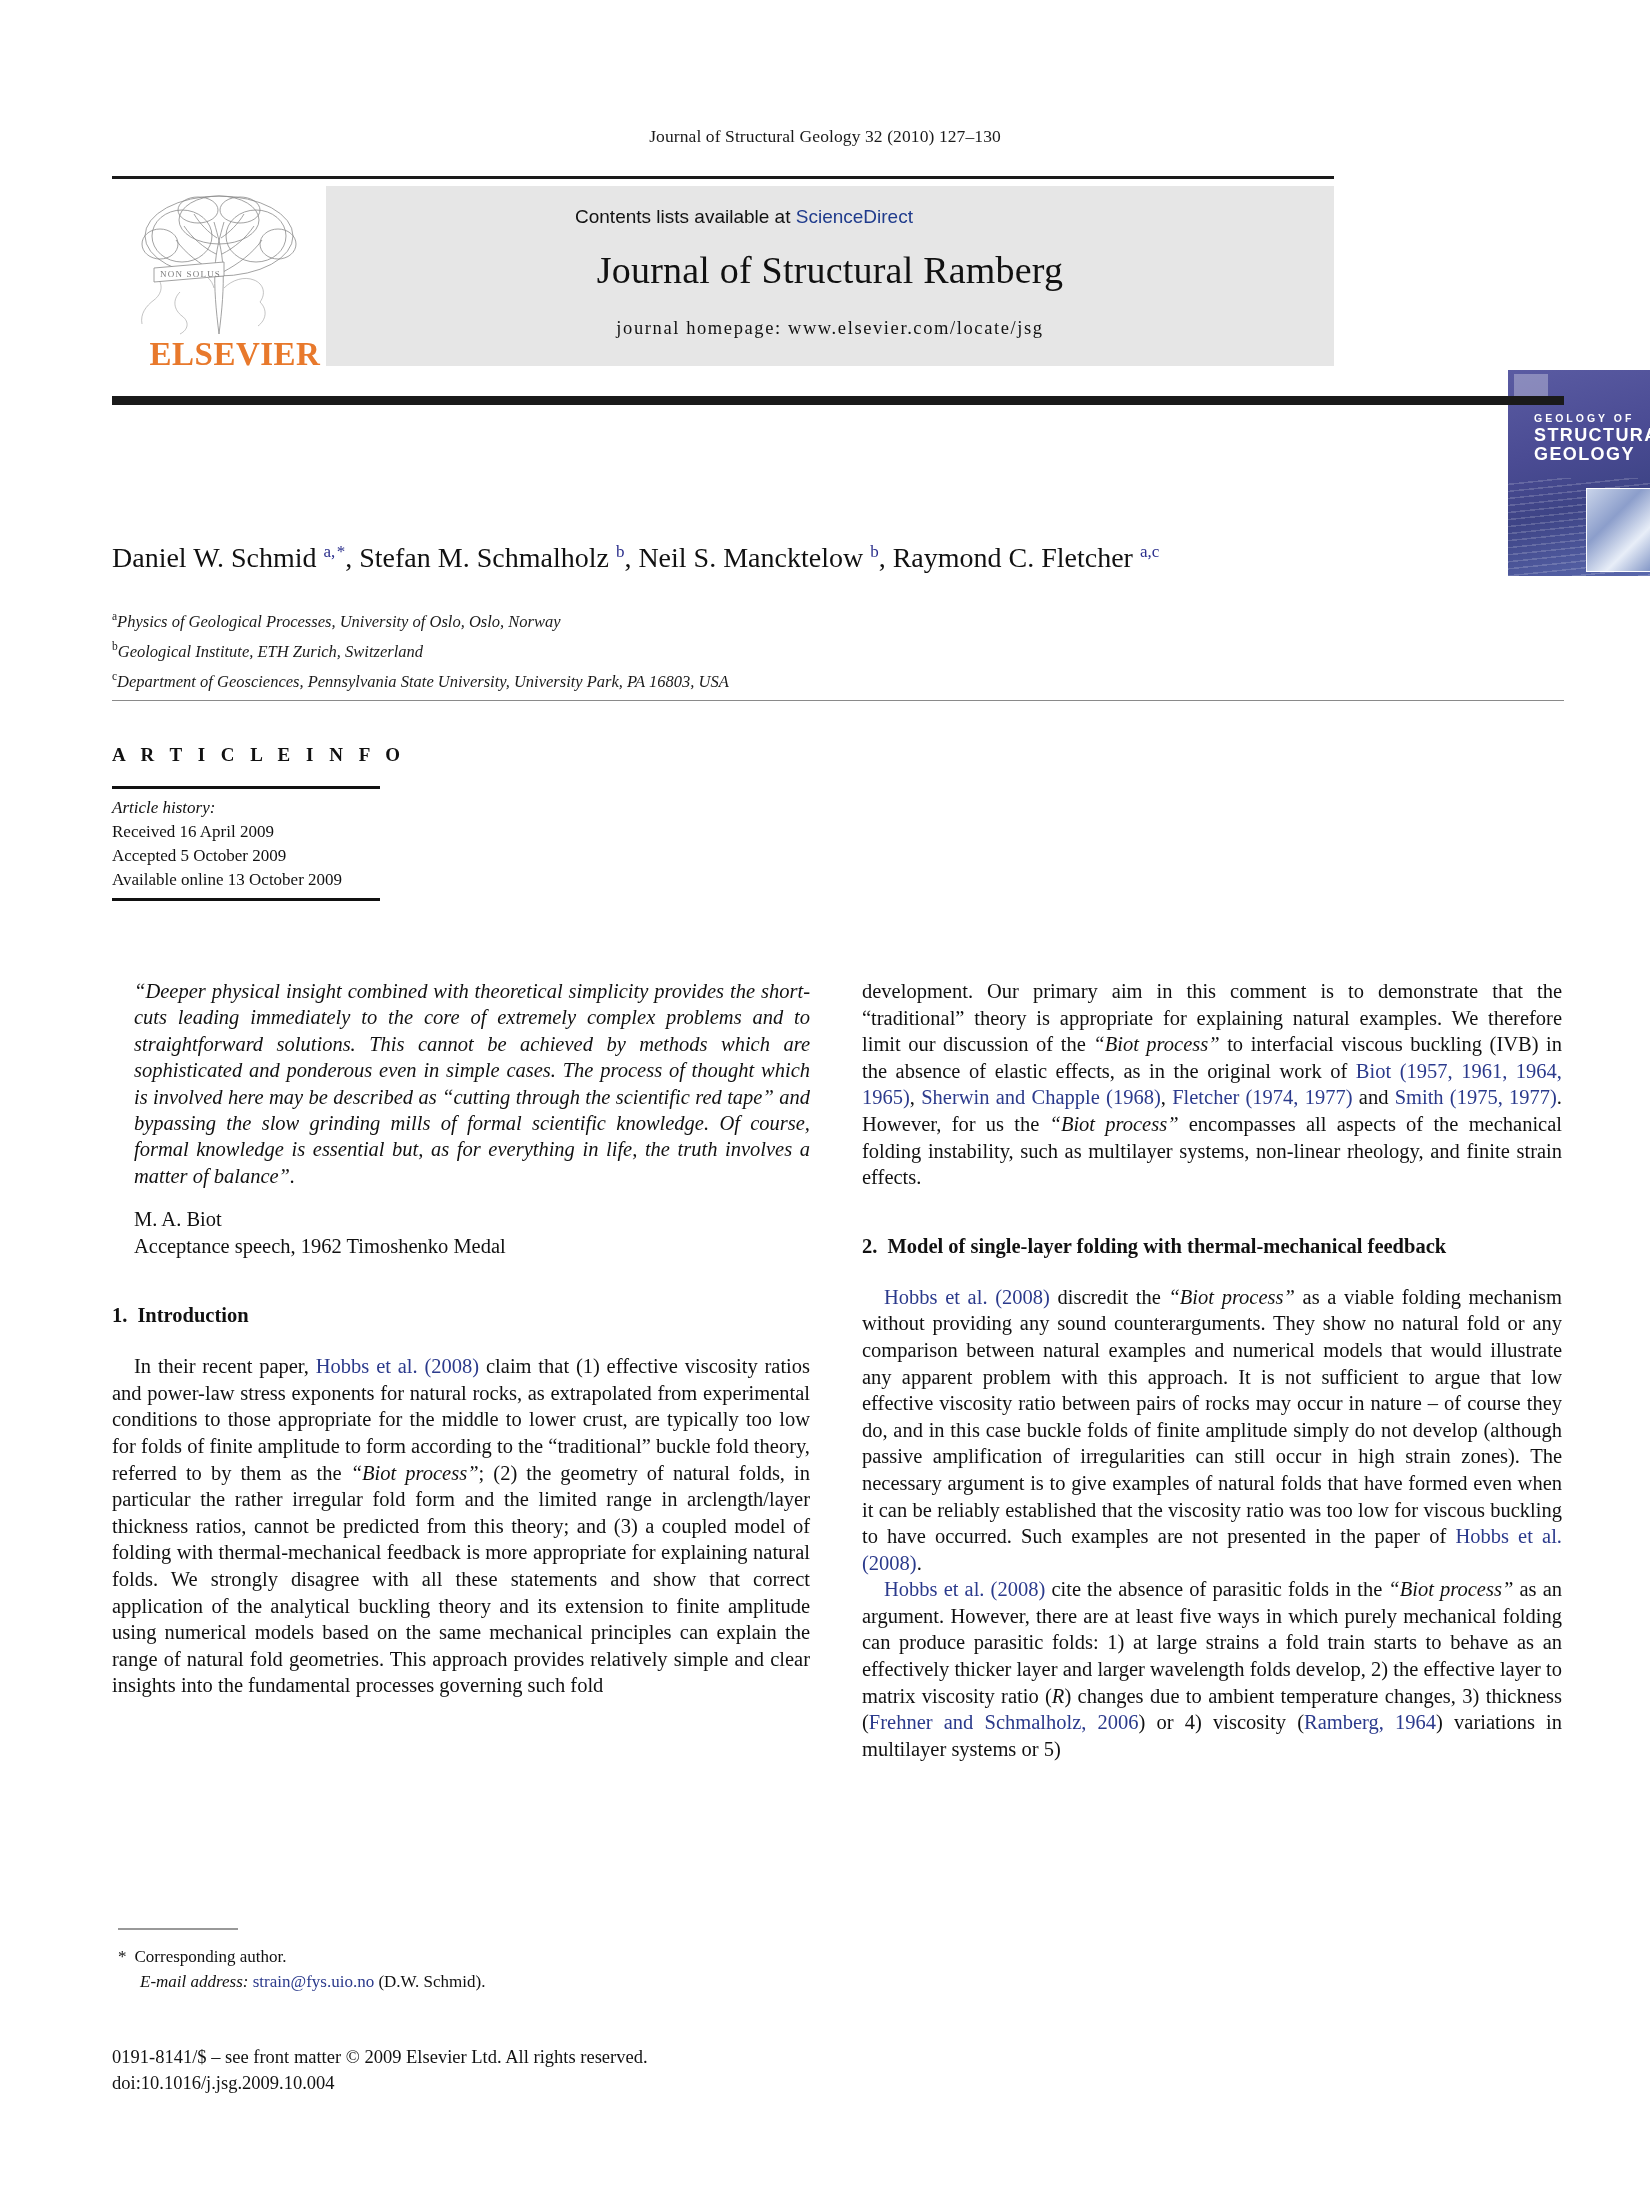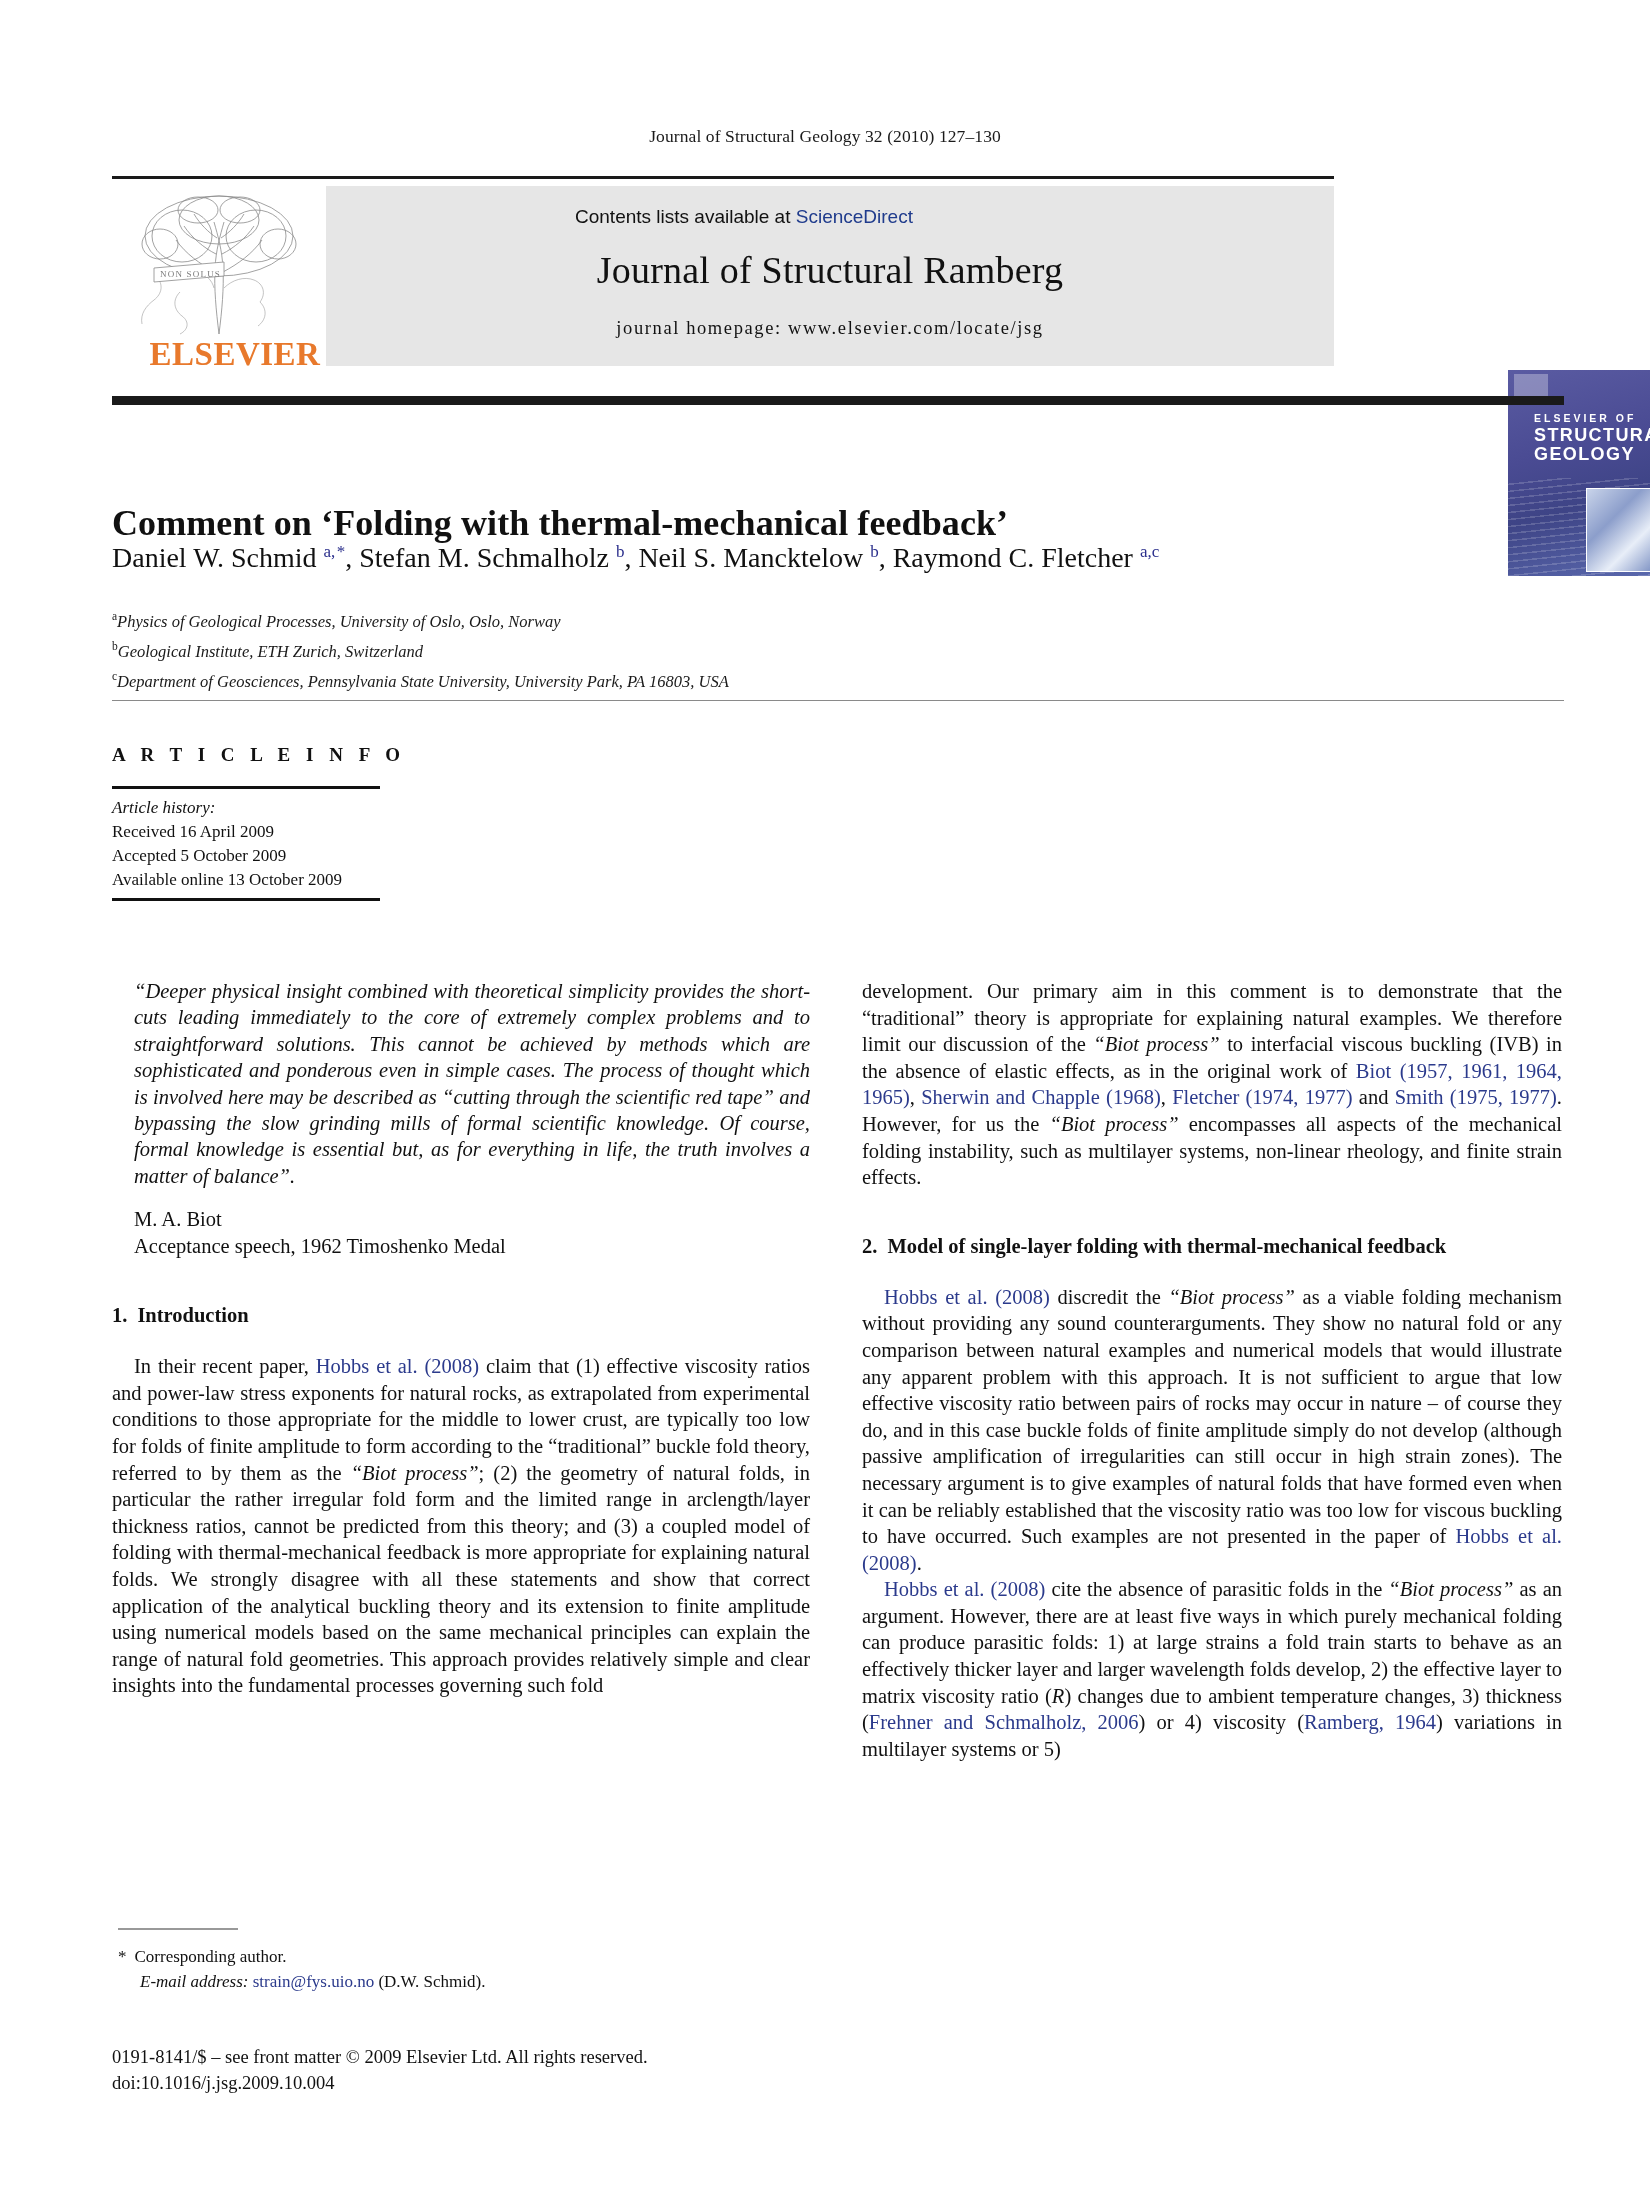--- a/index.html
+++ b/index.html
@@ -221,33 +221,32 @@
     <div class="contents-line">
       <span>Contents lists available at </span><span class="sd">ScienceDirect</span>
     </div>
 
     <div class="journal-big">Journal of Structural Ramberg</div>
 
     <div class="homepage-line">journal homepage: www.elsevier.com/locate/jsg</div>
 
     <div class="cover-thumb">
       <div class="cover-elsevier-mark"></div>
-      <div class="cover-txt1">ELSEVIER OF</div>
+      <div class="cover-txt1">GEOLOGY OF</div>
       <div class="cover-txt2">
         <span>STRUCTURAL</span><br>
         <span>GEOLOGY</span>
       </div>
       <div class="cover-wave"></div>
       <div class="cover-inset"></div>
     </div>
   </div>
 
   <div class="masthead-rule-bot"></div>
 
-  <h1 class="title">Comment on ‘Folding with thermal-mechanical feedback’</h1>
 
   <div class="authors">Daniel W. Schmid <sup>a, *</sup>, Stefan M. Schmalholz <sup>b</sup>, Neil S. Mancktelow <sup>b</sup>, Raymond C. Fletcher <sup>a,c</sup></div>
 
   <div class="affils">
     <div><sup>a</sup><span>Physics of Geological Processes, University of Oslo, Oslo, Norway</span></div>
     <div><sup>b</sup><span>Geological Institute, ETH Zurich, Switzerland</span></div>
     <div><sup>c</sup><span>Department of Geosciences, Pennsylvania State University, University Park, PA 16803, USA</span></div>
   </div>
 
   <div class="rule-thin"></div>

